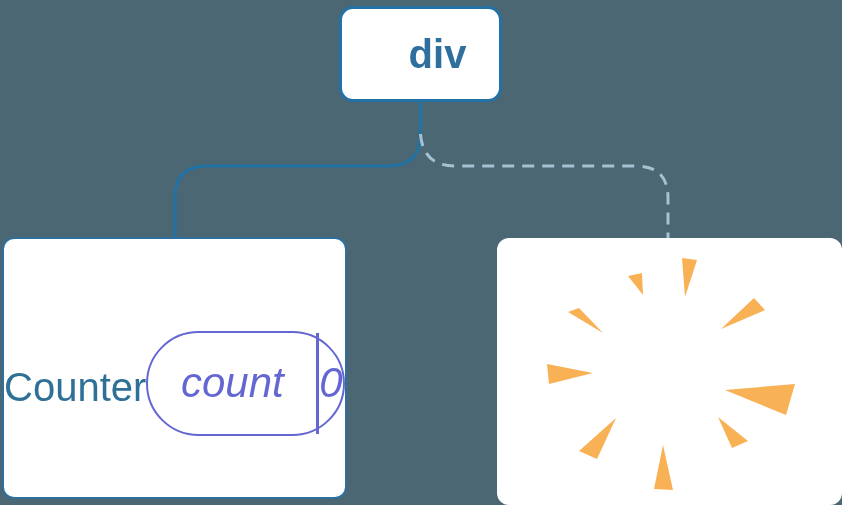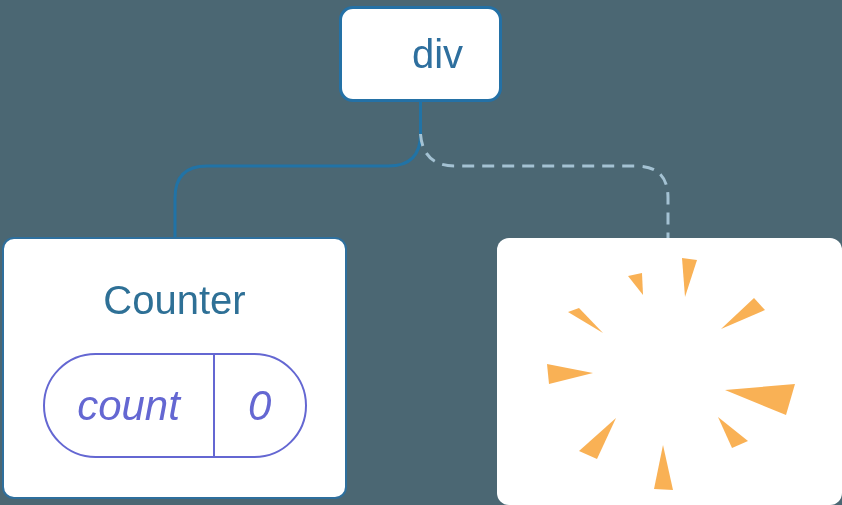--- a/index.html
+++ b/index.html
@@ -28,31 +28,31 @@
     left: 339px; top: 6px;
     width: 163px; height: 96px;
     border: 3px solid var(--root-border, #2471A6);
     border-radius: 14px;
     display: flex;
     align-items: center;
     justify-content: center;
   }
   .root-label {
     font-size: 40px;
-    font-weight: 400;
+    font-weight: 700;
     color: var(--root-text, #2E6F9E);
     margin-left: 34px;
   }
   .node-counter {
     left: 2px; top: 237px;
     width: 345px; height: 262px;
     border: 2.5px solid var(--counter-border, #2E6F9D);
     border-radius: 12px;
     display: flex;
-    flex-direction: column;
+    flex-direction: row;
     align-items: center;
   }
   .counter-title {
     margin-top: 38px;
     font-size: 40px;
     line-height: 46px;
     font-weight: 500;
     color: var(--counter-title, #2E7096);
   }
   .state-pill {

